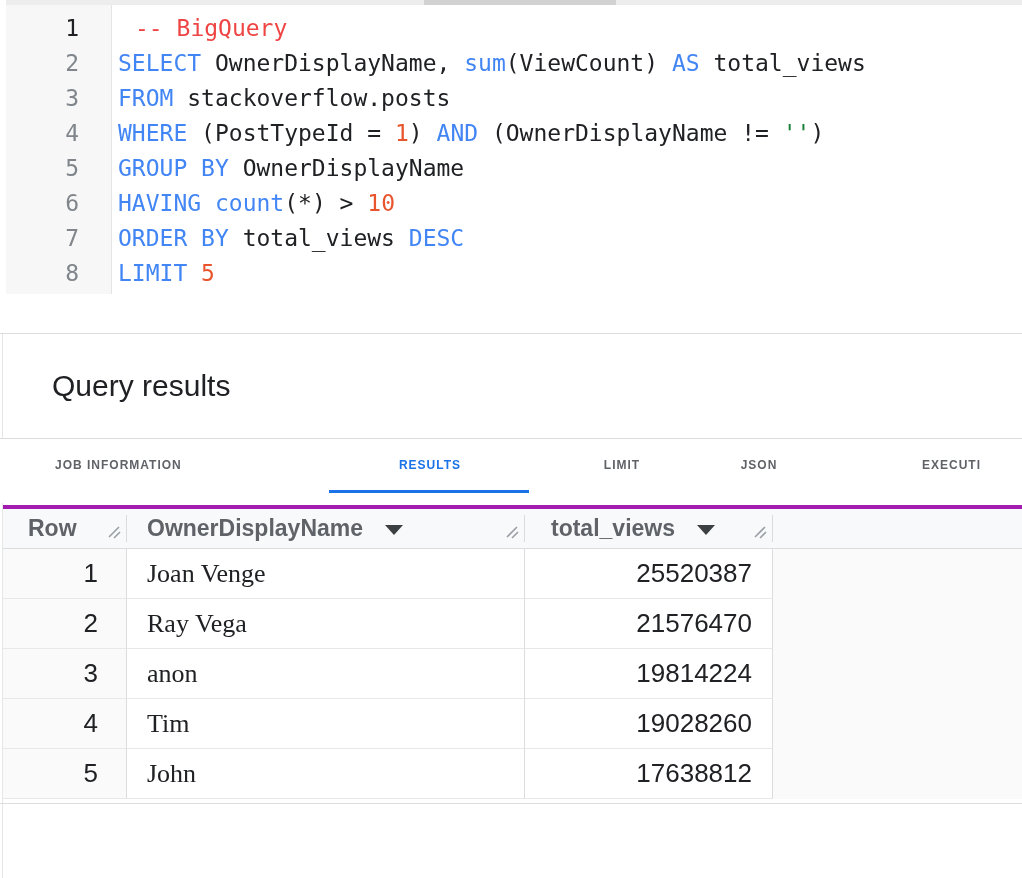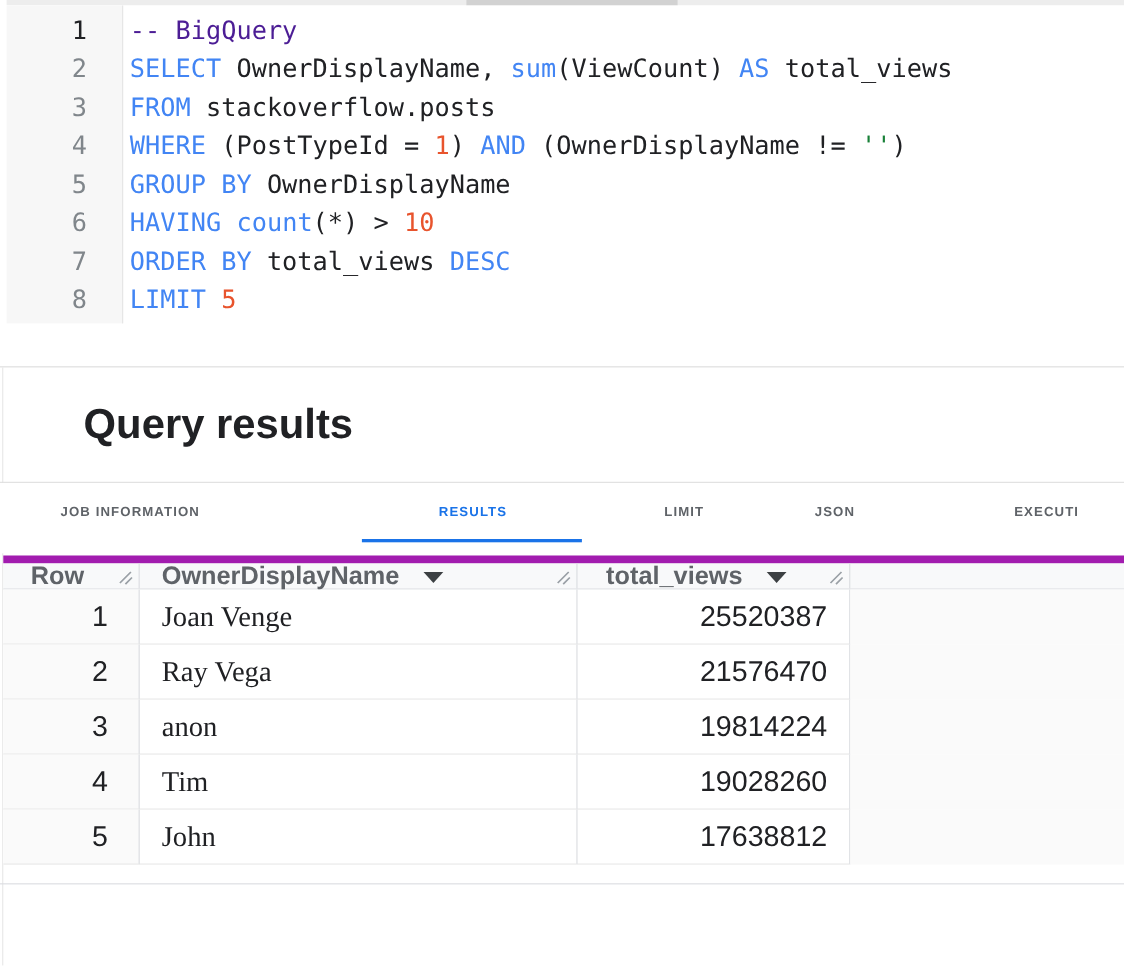--- a/index.html
+++ b/index.html
@@ -27,32 +27,32 @@
   .code {
     position:absolute; left:113px; top:0; right:0; height:300px;
     padding:6px 0 0 5px; font-family:"DejaVu Sans Mono", monospace;
     font-size:23px; line-height:35px; white-space:pre; overflow:hidden;
   }
   .cl { height:35px; }
   .tok-kw      { color:#4285F4; }
   .tok-id      { color:#202124; }
   .tok-num     { color:#E8542D; }
   .tok-str     { color:#188038; }
-  .tok-comment { color:#4c1d95; }
+  .tok-comment { color:#ef4444;margin-left:17px; }
 
   
   .divider { position:absolute; left:0; width:1022px; height:1px; background:#dcdcdc; }
   .div-1 { top:333px; }
   .div-2 { top:438px; }
   .panel-edge { position:absolute; left:2px; top:334px; height:544px; width:1px; background:#e6e6e6; }
 
   
   .qr-title {
     position:absolute; left:52px; top:334px; height:104px;
-    display:flex; align-items:center; font-size:38px; color:#202124; font-weight:700;margin-left:24px;
+    display:flex; align-items:center; font-size:30px; color:#202124; font-weight:400;
   }
 
   
   .tabs { position:absolute; left:0; top:439px; width:1022px; height:64px; background:#fff; }
   .tab {
     position:absolute; top:0; height:51px; display:flex; align-items:center;
     background:none; border:none; cursor:pointer; white-space:nowrap;
     font-family:"Liberation Sans", sans-serif; font-size:12px; font-weight:700;
     letter-spacing:1px; color:#5f6368;
   }
@@ -60,22 +60,22 @@
   .tab1 { left:55px; }
   .tab2 { left:430px; transform:translateX(-50%); }
   .tab3 { left:622px; transform:translateX(-50%); }
   .tab4 { left:759px; transform:translateX(-50%); }
   .tab5 { left:922px; }
   .ink-bar { position:absolute; left:329px; top:51px; width:200px; height:3px; background:#1A73E8; }
 
   
   .grid { position:absolute; left:3px; top:505px; width:1019px; }
   .hrow {
-    display:flex; height:31px; background:#f8f9fa;
-    border-top:7px solid #a21caf; border-bottom:1px solid #dadce0;
+    display:flex; height:44px; background:#f8f9fa;
+    border-top:4px solid #a21caf; border-bottom:1px solid #dadce0;align-items:center;
   }
   .hcell {
     position:relative; display:flex; align-items:center;
     font-size:23px; font-weight:700; color:#5f6368;
   }
   .c1 { width:124px; }
   .c2 { width:398px; }
   .c3 { width:248px; }
   .c4 { flex:1; }
   .hcell.c1 { padding-left:25px; }

